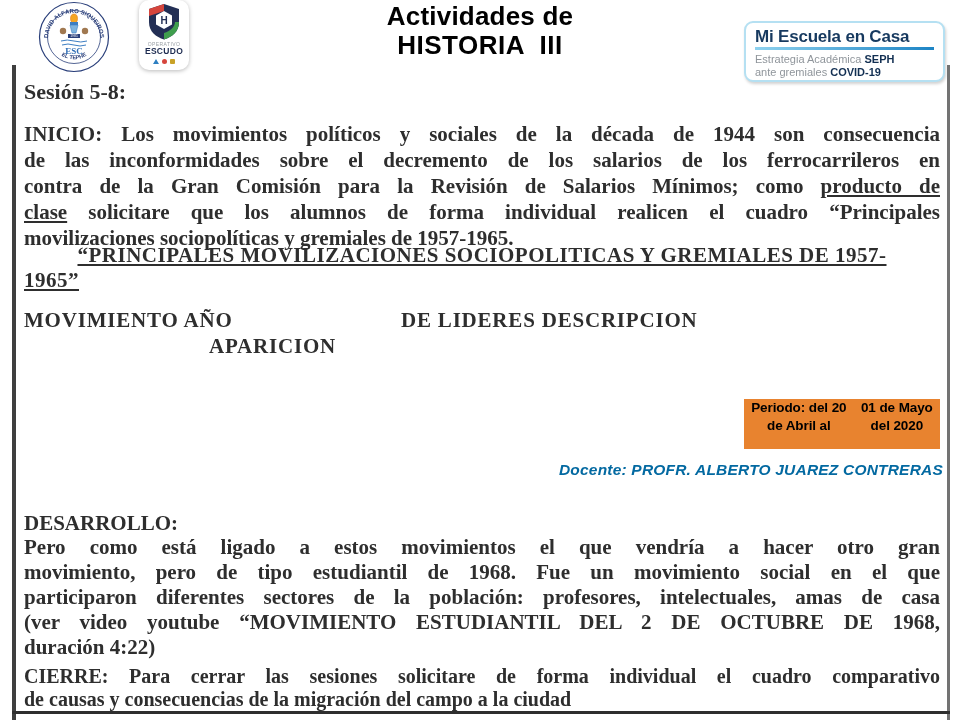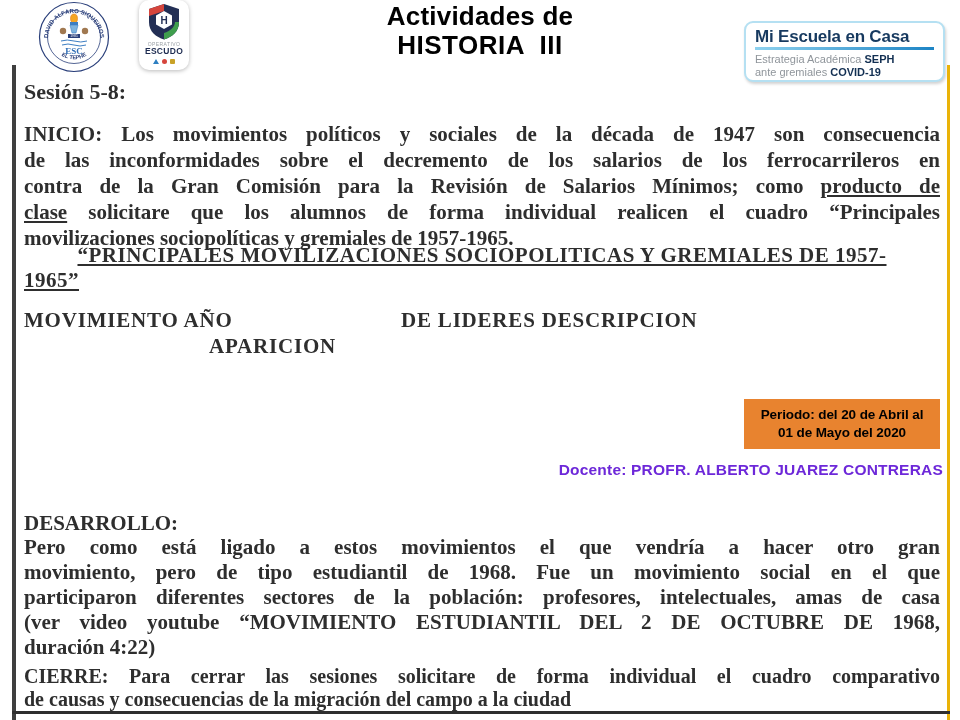--- a/index.html
+++ b/index.html
@@ -26,21 +26,21 @@
   .banner{position:absolute;left:744px;top:2px;width:201px;height:61px;background:#fff;
           border:2px solid #b5e0f2;border-radius:9px;box-shadow:1px 2px 3px rgba(0,0,0,.18);
           padding:4px 9px;box-sizing:border-box;margin-top:19px;}
   .banner-title{font-size:17px;font-weight:800;color:#16395f;letter-spacing:-.2px;line-height:19px;}
   .banner-rule{height:3px;margin:1px 0 3px;background:linear-gradient(90deg,#8ed2ef,#1d84c5);}
   .banner-sub{font-size:11px;color:#8f959b;line-height:13px;white-space:nowrap;}
   .banner-sub b{color:#122f52;}
 
   
   .docbox{position:absolute;left:12px;top:65px;width:938px;height:655px;box-sizing:border-box;
-          border-left:4px solid #3f3f3f;border-right:3px solid #eab308;
+          border-left:4px solid #3f3f3f;border-right:3px solid #737373;
           font-family:"Liberation Serif",serif;font-weight:700;color:#2e2e2e;}
   .bottom-rule{position:absolute;left:-4px;top:646px;width:938px;height:3px;background:#2f2f2f;}
 
   .session{position:absolute;left:8px;top:14px;font-size:22px;}
 
   .para .jline{text-align:justify;text-align-last:justify;}
   .para .jline.jlast{text-align-last:left;}
   .useg{text-decoration:underline;}
 
   .inicio{position:absolute;left:8px;top:56px;width:916px;font-size:21px;line-height:26px;}
@@ -48,24 +48,24 @@
   .tbl-title{position:absolute;left:8px;top:178px;width:916px;font-size:21px;line-height:25px;letter-spacing:.5px;text-decoration:underline;}
   .center-lines .jline{text-align:center;text-align-last:center;}
 
   .colcell{position:absolute;font-size:21px;letter-spacing:.8px;}
   .colrow1a{left:8px;top:243px;}
   .colrow1b{left:385px;top:243px;text-align:right;}
   .colrow2{left:193px;top:269px;text-align:center;}
 
   .period{position:absolute;left:728px;top:334px;width:196px;height:50px;background:#e8832f;
           color:#000;font-family:"Liberation Sans",sans-serif;font-weight:700;font-size:13.5px;
-          line-height:18px;display:flex;flex-direction:column;justify-content:center;text-align:center;
+          line-height:18px;display:flex;justify-content:center;text-align:center;
           letter-spacing:-.1px;}
   .docente{position:absolute;right:4px;top:396px;font-family:"Liberation Sans",sans-serif;
-           font-weight:600;font-size:15.5px;color:#6d28d9;letter-spacing:.2px;}
+           font-style:italic;font-weight:600;font-size:15.5px;color:#0369a1;letter-spacing:.2px;}
 
   .des-label{position:absolute;left:8px;top:446px;font-size:21px;}
   .des-para{position:absolute;left:8px;top:470px;width:916px;font-size:21px;line-height:25px;}
   .cierre{position:absolute;left:8px;top:600px;width:916px;font-size:20px;line-height:23px;}
 </style>
 </head>
 <body>
 
 <div class="stage">
 
@@ -123,21 +123,21 @@
     <div class="banner-rule"></div>
     <div class="banner-sub"><span>Estrategia Académica </span><b>SEPH</b></div>
     <div class="banner-sub"><span>ante gremiales </span><b>COVID-19</b></div>
   </div>
 
   <div class="docbox">
 
     <div class="session">Sesión 5-8:</div>
 
     <div class="inicio para">
-        <div class="jline">INICIO: Los movimientos políticos y sociales de la década de 1947 son consecuencia</div>
+        <div class="jline">INICIO: Los movimientos políticos y sociales de la década de 1944 son consecuencia</div>
         <div class="jline">de las inconformidades sobre el decremento de los salarios de los ferrocarrileros en</div>
         <div class="jline"><span>contra de la Gran Comisión para la Revisión de Salarios Mínimos; como </span><span class="useg">producto de</span></div>
         <div class="jline"><span class="useg">clase</span><span> solicitare que los alumnos de forma individual realicen el cuadro “Principales</span></div>
         <div class="jline jlast">movilizaciones sociopolíticas y gremiales de 1957-1965.</div>
       </div>
 
     <div class="tbl-title center-lines para">
         <div class="jline">“PRINCIPALES MOVILIZACIONES SOCIOPOLITICAS Y GREMIALES DE 1957-</div>
         <div class="jline jlast">1965”</div>
       </div>

